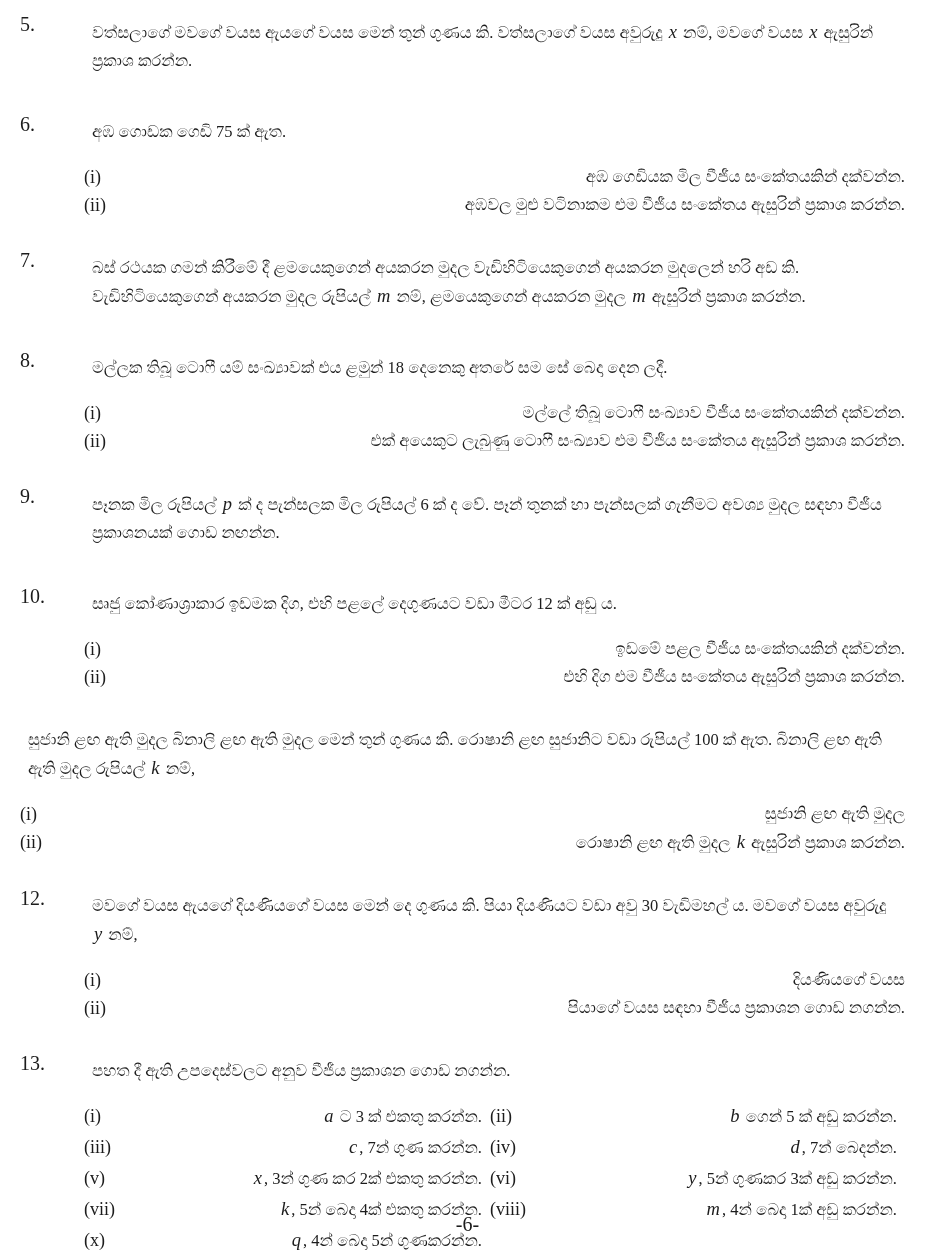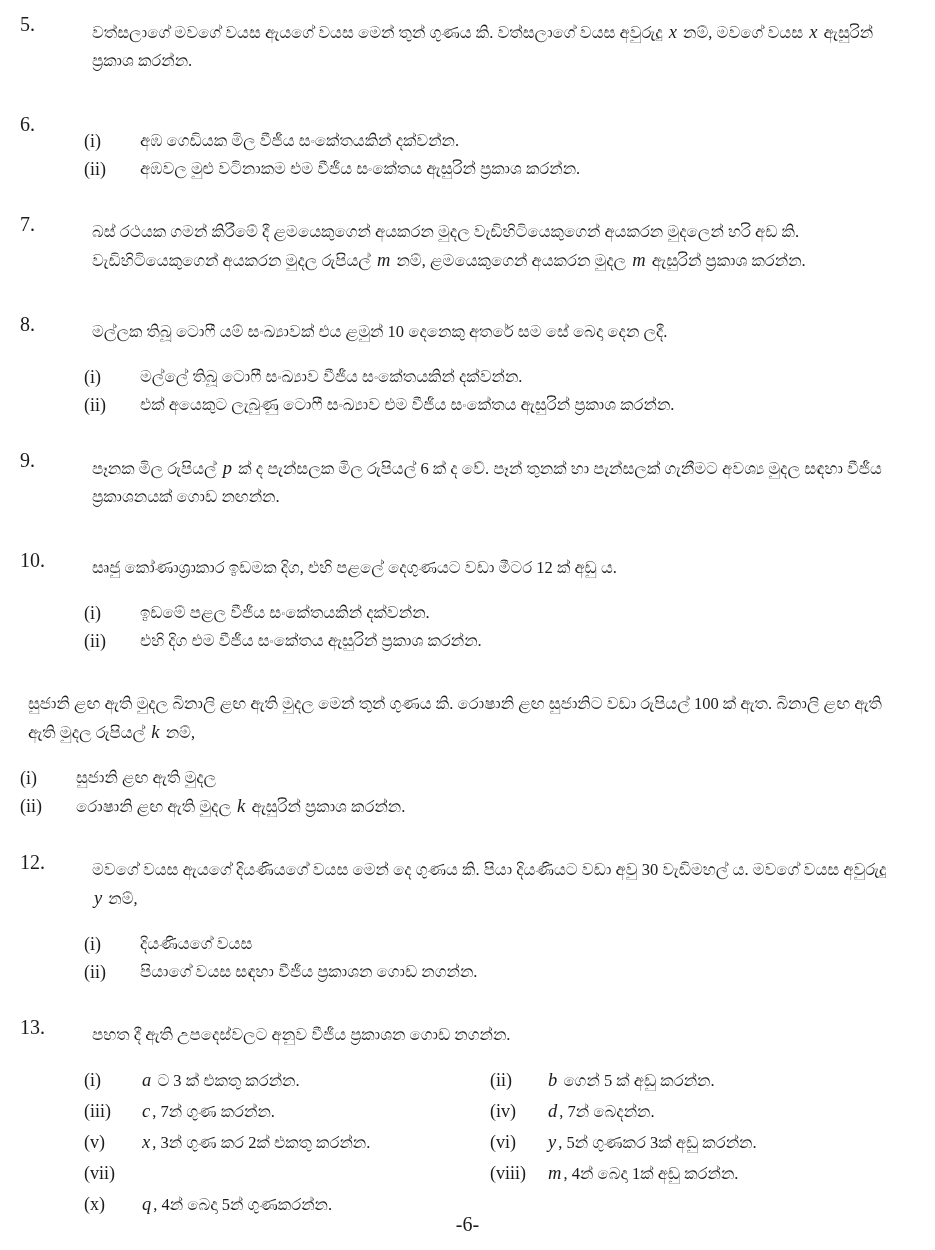--- a/index.html
+++ b/index.html
@@ -12,21 +12,21 @@
   .question { display:flex; margin-bottom:27px; }
   .qno {
     flex:none; width:64px; font-size:20px; line-height:28px;
     font-family:"Liberation Serif",serif;
   }
   .qbody { flex:1; font-size:16.5px; line-height:28px; }
   .qtext { margin:8px; }
   .subitems { margin-top:17px; }
   .subitem { display:flex; line-height:28px; }
   .sublabel { flex:none; width:56px; font-size:18px; font-family:"Liberation Serif",serif; }
-  .subtext { flex:1; }
+  .subtext { flex:1;text-align:right; }
   .grid { margin-top:17px; display:grid; grid-template-columns:406px 1fr; row-gap:2px; }
   .grid .subitem { padding-right:8px; }
   i.var {
     font-family:"Liberation Serif",serif; font-style:italic;
     font-size:18.5px; padding:0 2px;
   }
   .page-number {
     position:absolute; bottom:14px; left:0; right:0; text-align:center;
     font-size:20px; font-family:"Liberation Serif",serif;
   }
@@ -39,20 +39,21 @@
   <section class="question">
     <div class="qno">5.</div>
     <div class="qbody">
       <p class="qtext">වත්සලාගේ මවගේ වයස ඇයගේ වයස මෙන් තුන් ගුණය කි. වත්සලාගේ වයස අවුරුදු <i class="var">x</i> නම්, මවගේ වයස <i class="var">x</i> ඇසුරින් ප්‍රකාශ කරන්න.</p>
     </div>
   </section>
 
   <section class="question">
     <div class="qno">6.</div>
     <div class="qbody">
+      <p class="qtext">අඹ ගොඩක ගෙඩි 75 ක් ඇත.</p>
       <div class="subitems">
         <div class="subitem">
           <span class="sublabel">(i)</span>
           <span class="subtext">අඹ ගෙඩියක මිල වීජීය සංකේතයකින් දක්වන්න.</span>
         </div>
         <div class="subitem">
           <span class="sublabel">(ii)</span>
           <span class="subtext">අඹවල මුළු වටිනාකම එම වීජීය සංකේතය ඇසුරින් ප්‍රකාශ කරන්න.</span>
         </div>
       </div>
@@ -62,21 +63,21 @@
   <section class="question">
     <div class="qno">7.</div>
     <div class="qbody">
       <p class="qtext">බස් රථයක ගමන් කිරීමේ දී ළමයෙකුගෙන් අයකරන මුදල වැඩිහිටියෙකුගෙන් අයකරන මුදලෙන් හරි අඩ කි. වැඩිහිටියෙකුගෙන් අයකරන මුදල රුපියල් <i class="var">m</i> නම්, ළමයෙකුගෙන් අයකරන මුදල <i class="var">m</i> ඇසුරින් ප්‍රකාශ කරන්න.</p>
     </div>
   </section>
 
   <section class="question">
     <div class="qno">8.</div>
     <div class="qbody">
-      <p class="qtext">මල්ලක තිබූ ටොෆී යම් සංඛ්‍යාවක් එය ළමුන් 10 දෙනෙකු අතරේ සම සේ බෙදා දෙන ලදී.</p>
+      <p class="qtext">මල්ලක තිබූ ටොෆී යම් සංඛ්‍යාවක් එය ළමුන් 18 දෙනෙකු අතරේ සම සේ බෙදා දෙන ලදී.</p>
       <div class="subitems">
         <div class="subitem">
           <span class="sublabel">(i)</span>
           <span class="subtext">මල්ලේ තිබූ ටොෆී සංඛ්‍යාව වීජීය සංකේතයකින් දක්වන්න.</span>
         </div>
         <div class="subitem">
           <span class="sublabel">(ii)</span>
           <span class="subtext">එක් අයෙකුට ලැබුණු ටොෆී සංඛ්‍යාව එම වීජීය සංකේතය ඇසුරින් ප්‍රකාශ කරන්න.</span>
         </div>
       </div>
@@ -164,20 +165,21 @@
         <div class="subitem">
           <span class="sublabel">(v)</span>
           <span class="subtext"><i class="var">x</i>, 3න් ගුණ කර 2ක් එකතු කරන්න.</span>
         </div>
         <div class="subitem">
           <span class="sublabel">(vi)</span>
           <span class="subtext"><i class="var">y</i>, 5න් ගුණකර 3ක් අඩු කරන්න.</span>
         </div>
         <div class="subitem">
           <span class="sublabel">(vii)</span>
+          <span class="subtext"><i class="var">k</i>, 5න් බෙදා 4ක් එකතු කරන්න.</span>
         </div>
         <div class="subitem">
           <span class="sublabel">(viii)</span>
           <span class="subtext"><i class="var">m</i>, 4න් බෙදා 1ක් අඩු කරන්න.</span>
         </div>
         <div class="subitem">
           <span class="sublabel">(x)</span>
           <span class="subtext"><i class="var">q</i>, 4න් බෙදා 5න් ගුණකරන්න.</span>
         </div>
       </div>

